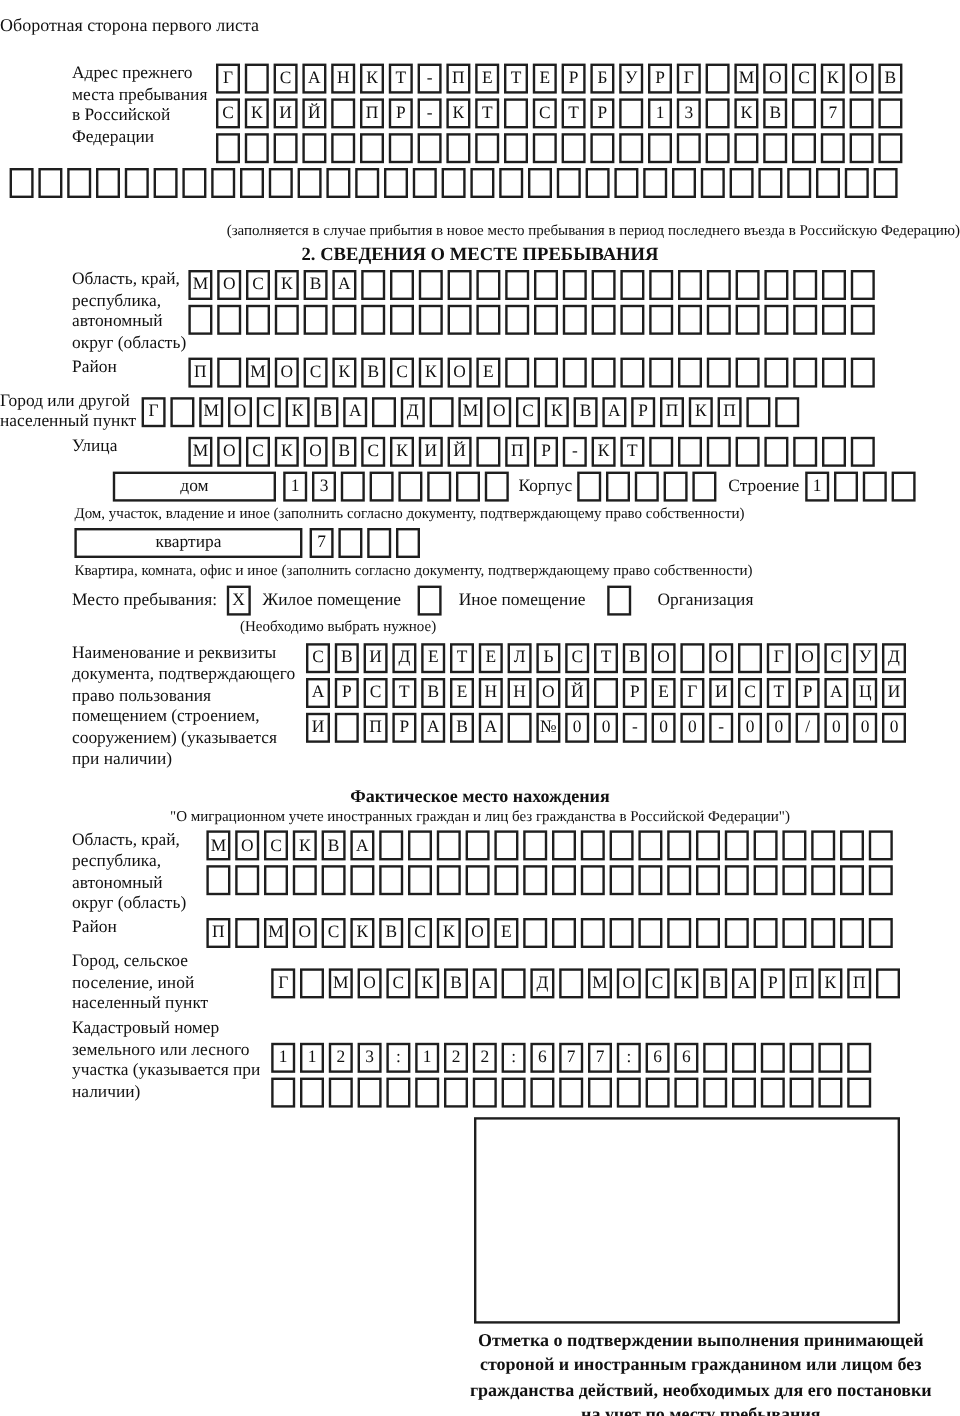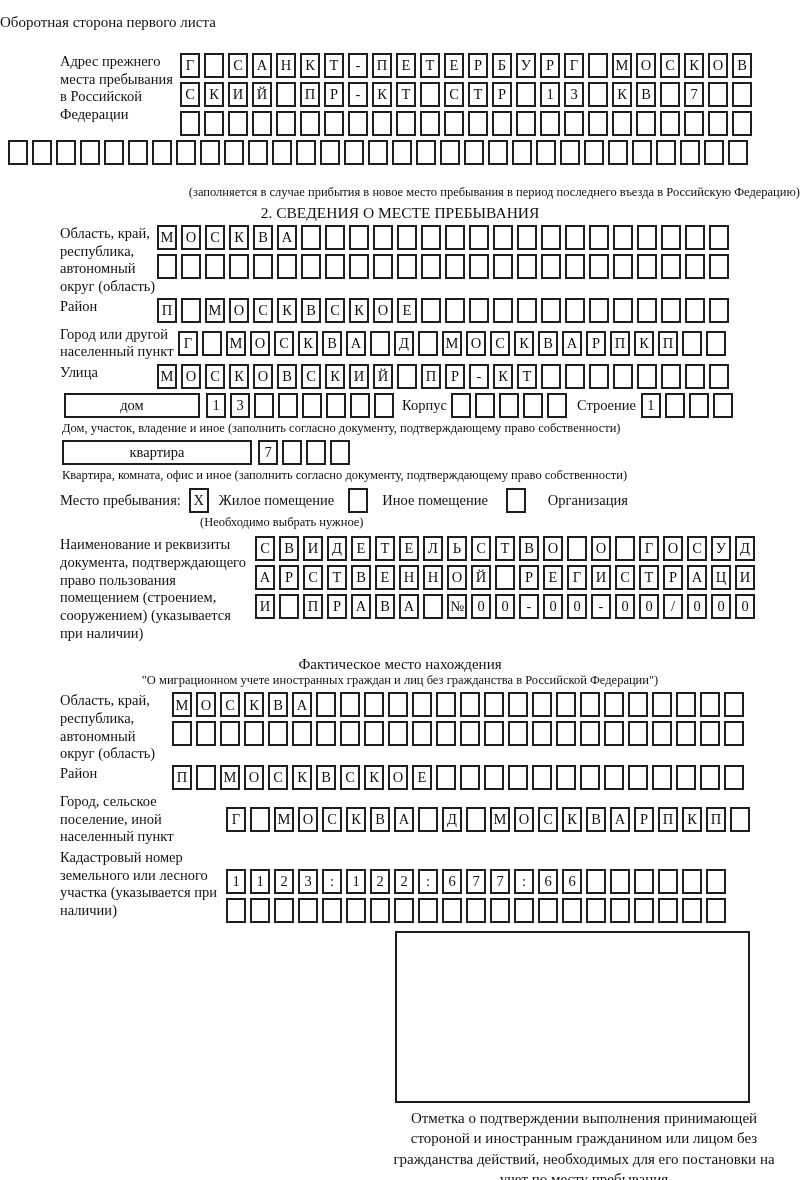--- a/index.html
+++ b/index.html
@@ -14,21 +14,21 @@
   .cellstack{display:flex;flex-direction:column;gap:4px;}
   .cell{
     flex:none;display:inline-flex;align-items:center;justify-content:center;
     width:16px;height:21px;border:2px solid #1e1e1e;
     font-size:14.5px;line-height:1;background:#fff;
   }
   .fieldrow{display:flex;align-items:flex-start;}
   .fieldrow.vcenter{align-items:center;}
   .flabel{font-size:14.5px;line-height:1.22;flex:none;}
   .caption{font-size:12.5px;}
-  .b{font-weight:normal;}
+  .b{font-weight:bold;}
   .center{text-align:center;}
   .typebox{
     flex:none;display:inline-flex;align-items:center;justify-content:center;
     border:2px solid #1e1e1e;height:21px;font-size:14.5px;background:#fff;
   }
   .bigbox{border:2px solid #1e1e1e;background:#fff;}
 </style>
 </head>
 <body>
 
@@ -238,21 +238,21 @@
         <span class="cell"></span>
         <span class="cell"></span>
         <span class="cell"></span>
         <span class="cell"></span>
         <span class="cell"></span>
         <span class="cell"></span>
       </div>
   </div>
 
   <div class="fieldrow vcenter" style="margin-top:3px;">
-    <div class="flabel" style="width:118px;margin-left:60px;">Город или другой населенный пункт</div>
+    <div class="flabel" style="width:118px;">Город или другой населенный пункт</div>
     <div class="cellrow">
         <span class="cell">Г</span>
         <span class="cell"></span>
         <span class="cell">М</span>
         <span class="cell">О</span>
         <span class="cell">С</span>
         <span class="cell">К</span>
         <span class="cell">В</span>
         <span class="cell">А</span>
         <span class="cell"></span>
@@ -296,21 +296,21 @@
         <span class="cell"></span>
         <span class="cell"></span>
         <span class="cell"></span>
         <span class="cell"></span>
         <span class="cell"></span>
         <span class="cell"></span>
         <span class="cell"></span>
       </div>
   </div>
 
-  <div class="fieldrow vcenter" style="margin-top:4px;margin-left:64px;">
+  <div class="fieldrow vcenter" style="margin-top:4px;margin-left:94px;">
     <div class="typebox" style="width:132px;">дом</div>
     <div class="cellrow" style="margin-left:6px;">
         <span class="cell">1</span>
         <span class="cell">3</span>
         <span class="cell"></span>
         <span class="cell"></span>
         <span class="cell"></span>
         <span class="cell"></span>
         <span class="cell"></span>
         <span class="cell"></span>

